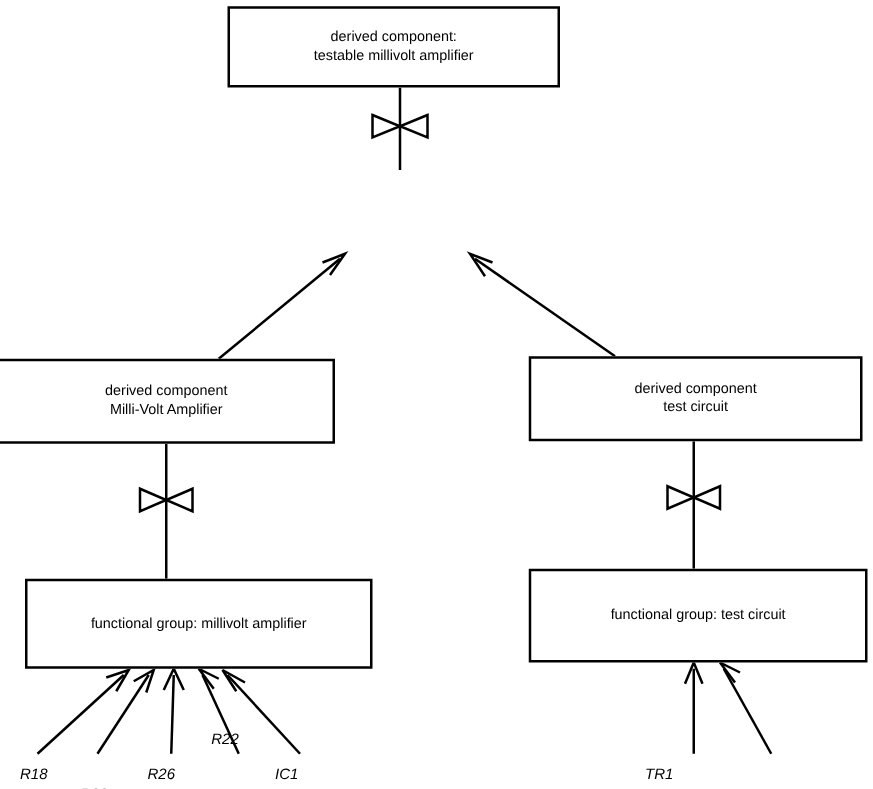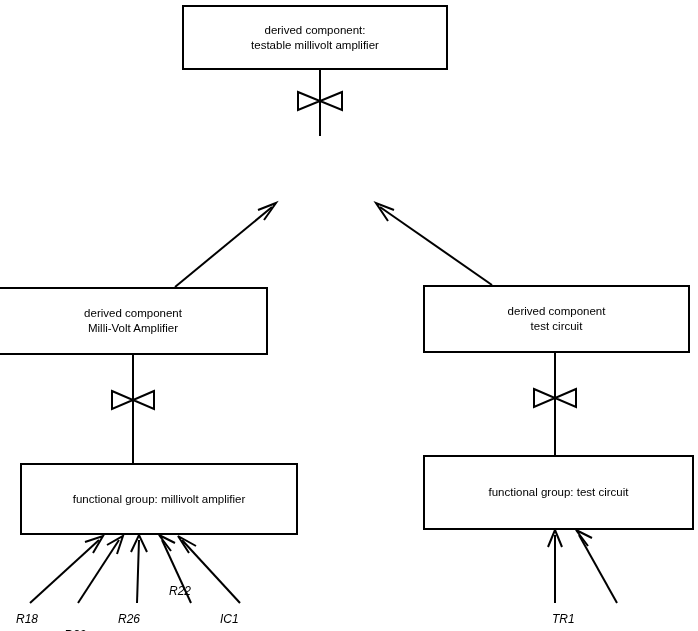--- a/index.html
+++ b/index.html
@@ -151,16 +151,16 @@
 
   <div class="node-box" style="left:423px; top:455px; width:271px; height:75px;">
     <div class="node-text">functional group: test circuit</div>
   </div>
 
   <div class="leaf-label" style="left:16px; top:612px;">R18</div>
   <div class="leaf-label" style="left:64px; top:628px;">R30</div>
   <div class="leaf-label" style="left:118px; top:612px;text-align:right;">R26</div>
   <div class="leaf-label" style="left:169px; top:584px;">R22</div>
   <div class="leaf-label" style="left:220px; top:612px;">IC1</div>
-  <div class="leaf-label" style="left:552px; top:612px;">TR1</div>
+  <div class="leaf-label" style="left:516px; top:612px;">TR1</div>
   <div class="leaf-label" style="left:604px; top:644px;">R36</div>
 
 </div>
 
 </body></html>

